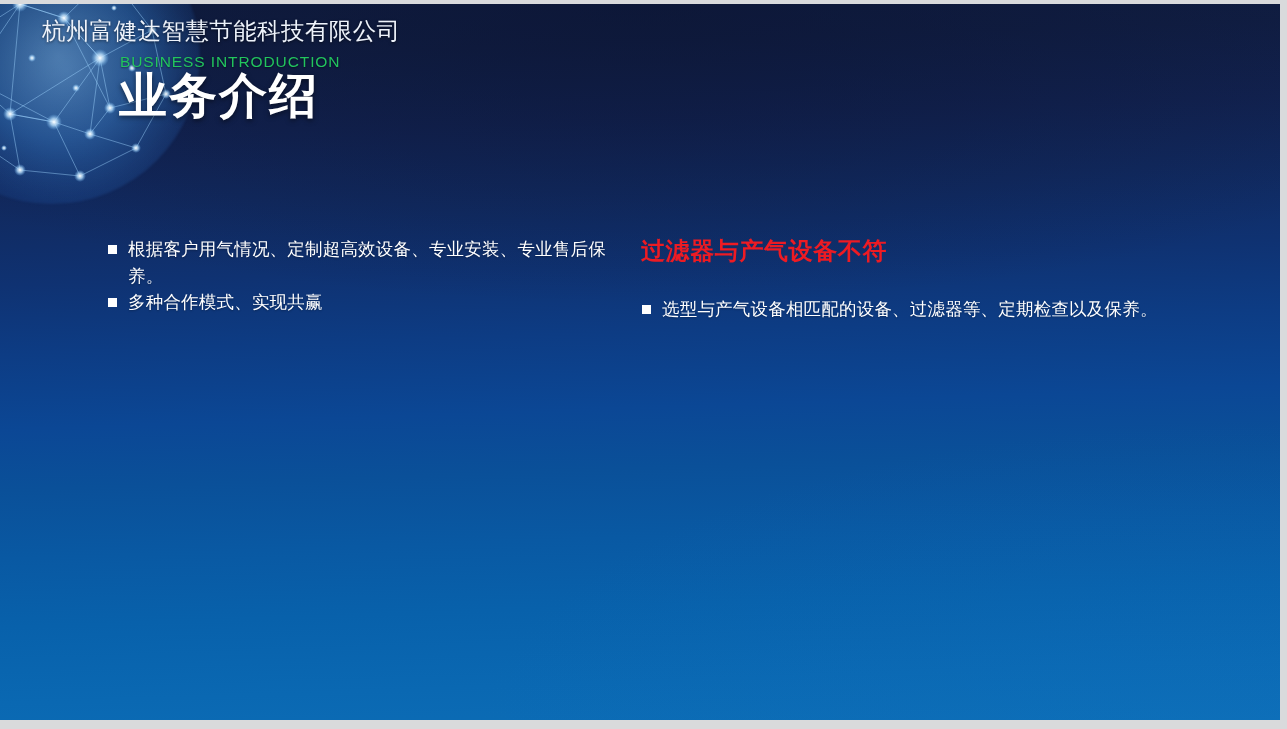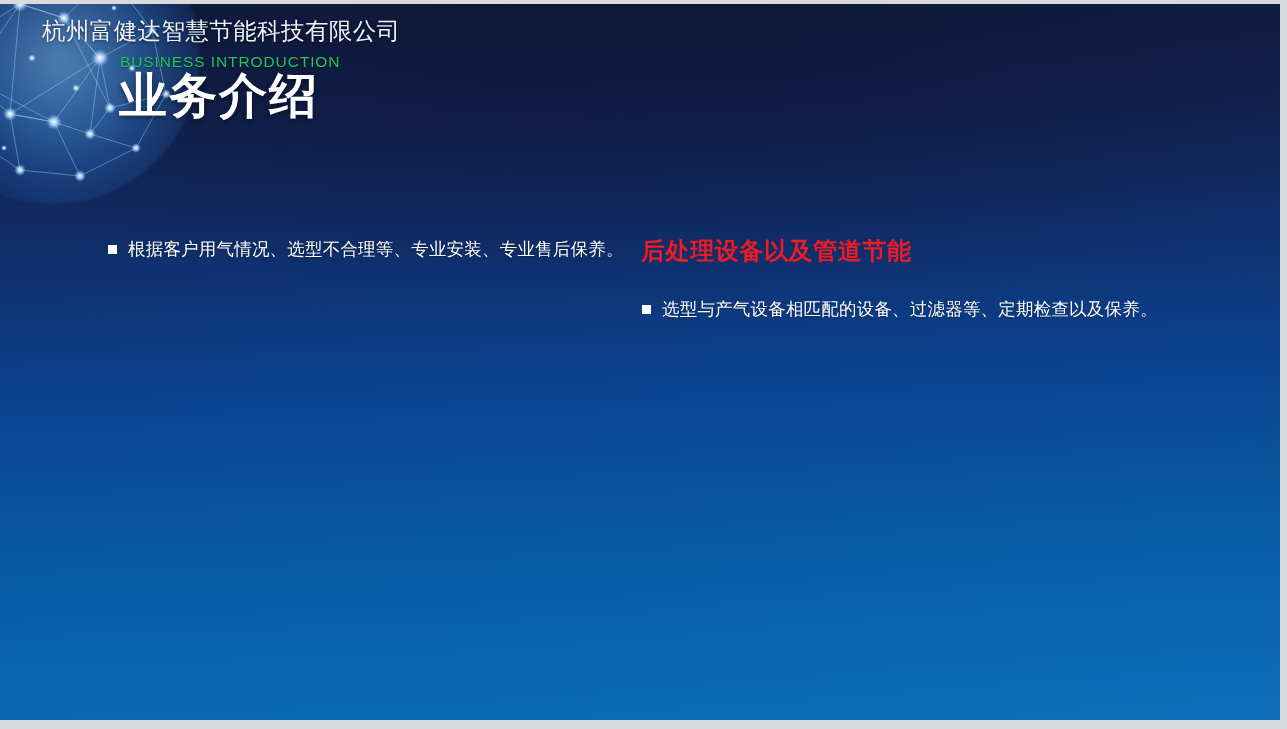--- a/index.html
+++ b/index.html
@@ -263,26 +263,27 @@
   <div id="header-block">
     <div id="company-name">杭州富健达智慧节能科技有限公司</div>
     <div id="subtitle-en">BUSINESS INTRODUCTION</div>
     <div id="subtitle-cn">业务介绍</div>
   </div>
 
   <div id="content-area">
 
     <div class="column" id="column-left">
       <ul class="bullet-list">
-        <li class="bullet-item">根据客户用气情况、选型不合理等、专业安装、专业售后保养。</li>
+        <li class="bullet-item">根据客户用气情况、定制超高效设备、专业安装、专业售后保养。</li>
+        <li class="bullet-item">多种合作模式、实现共赢</li>
       </ul>
     </div>
 
     <div class="column" id="column-right">
-      <div class="col-heading">后处理设备以及管道节能</div>
+      <div class="col-heading">过滤器与产气设备不符</div>
       <ul class="bullet-list">
         <li class="bullet-item">选型与产气设备相匹配的设备、过滤器等、定期检查以及保养。</li>
       </ul>
     </div>
 
   </div>
 </div>
 
 <div class="page-edge" id="edge-top"></div>
 <div class="page-edge" id="edge-bottom"></div>

